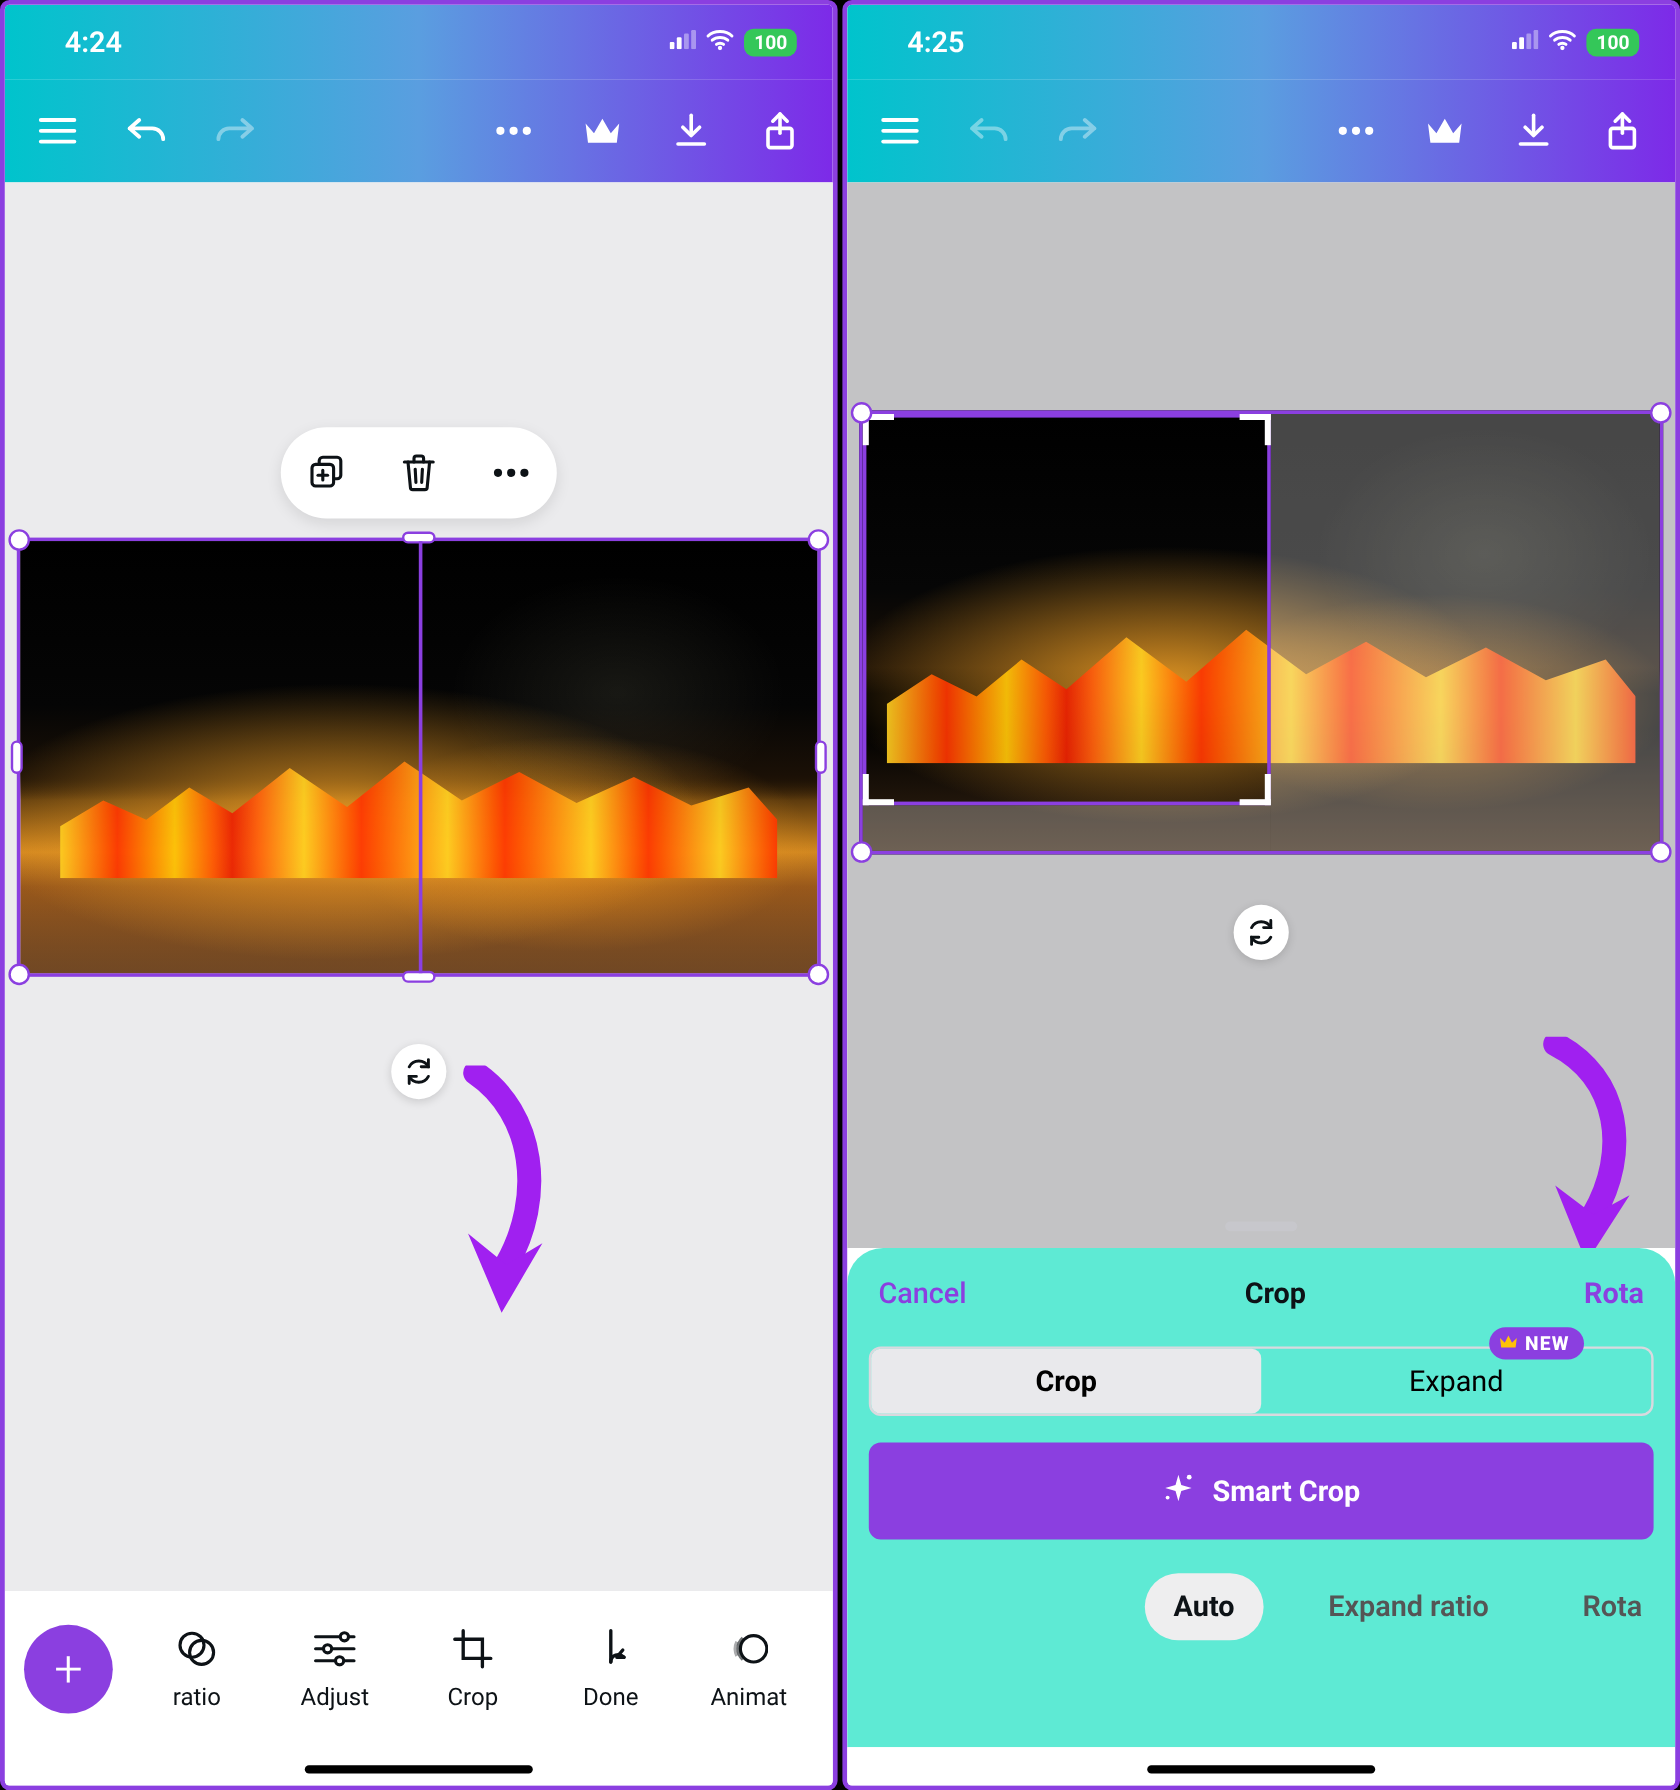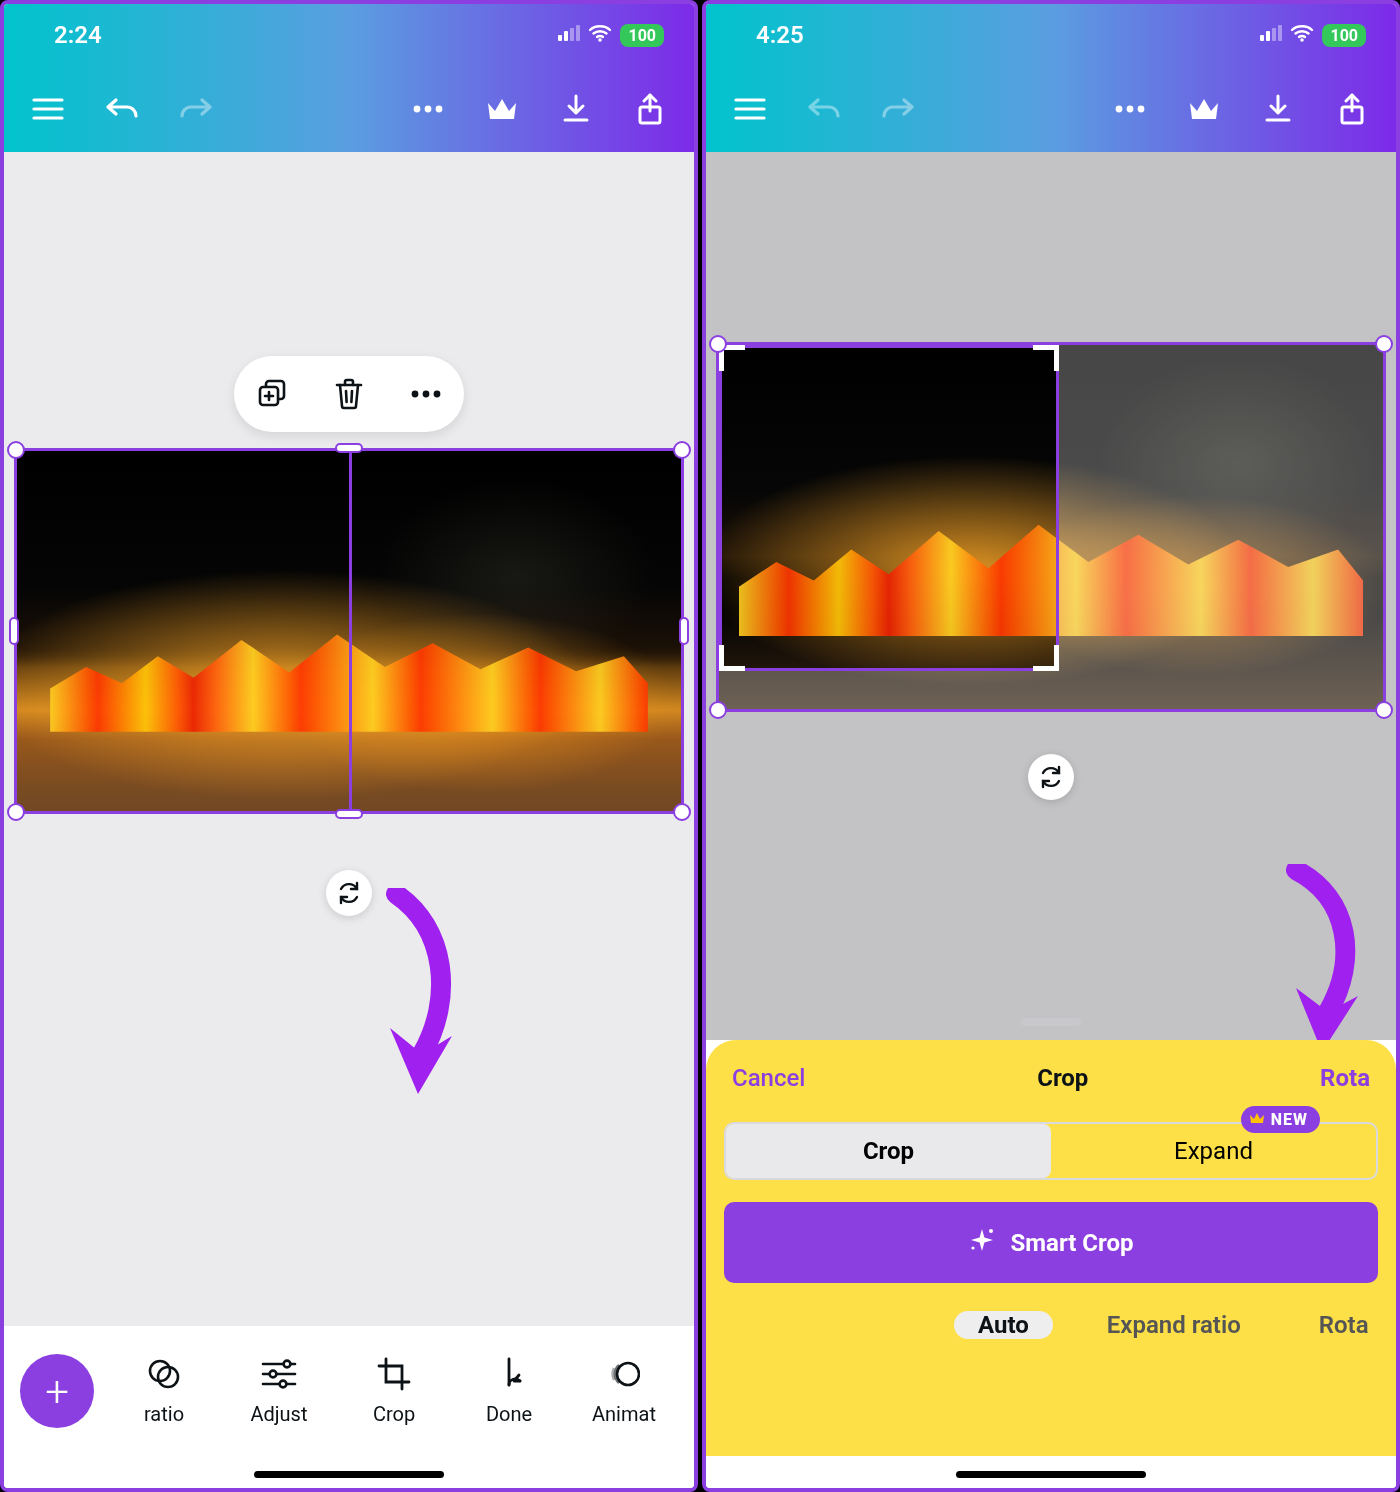--- a/index.html
+++ b/index.html
@@ -226,21 +226,21 @@
   .tool-item .lbl { font-size:20px; color:#0d1216;}
   .tool-ico { width:36px; height:36px; display:flex; align-items:center; justify-content:center;}
 
   .home-indicator {
     position:absolute; left:50%; transform:translateX(-50%);
     bottom:10px; width:190px; height:7px; background:#000; border-radius:4px;
   }
 
   
   .sheet {
-    background:#fde047;
+    background:#5eead4;
     border-top-left-radius:30px;
     border-top-right-radius:30px;
     position:relative;
     padding-bottom: 30px;
   }
   .sheet-header {
     display:flex; justify-content:space-between; align-items:center;
     padding: 24px 26px 18px 26px;
     font-size:24px;
   }
@@ -272,33 +272,33 @@
     display:flex; align-items:center; justify-content:center; gap:14px;
     color:#fff; font-size:24px; font-weight:700; cursor:pointer;
   }
 
   .crop-mode-row {
     display:flex; gap:30px; align-items:center;
     padding: 28px 18px 0 18px;
     overflow:hidden;
   }
   .chip {
-    font-size:24px; color:#555; font-weight:600; padding:0 24px; border-radius:30px; cursor:pointer; white-space:nowrap;
+    font-size:24px; color:#555; font-weight:600; padding:14px 24px; border-radius:30px; cursor:pointer; white-space:nowrap;
   }
   .chip.auto-active { background:#eeeeef; color:#0d1216; font-weight:700;}
   .chip.last { margin-right:-20px;}
 </style>
 </head>
 <body>
 
 <div class="frame frame-left">
   <div class="frame-col">
 
     <div class="status-bar">
-      <div class="status-time">2:24</div>
+      <div class="status-time">4:24</div>
       <div class="status-icons">
         <span class="signal-bars">
           <svg width="22" height="16" viewBox="0 0 22 16">
               <g fill="#fff">
                 <rect x="0" y="10" width="4" height="6" rx="1"></rect>
                 <rect x="6" y="6" width="4" height="10" rx="1"></rect>
                 <rect x="12" y="3" width="4" height="13" rx="1" opacity="0.4"></rect>
                 <rect x="18" y="0" width="4" height="16" rx="1" opacity="0.4"></rect>
               </g>
             </svg>

